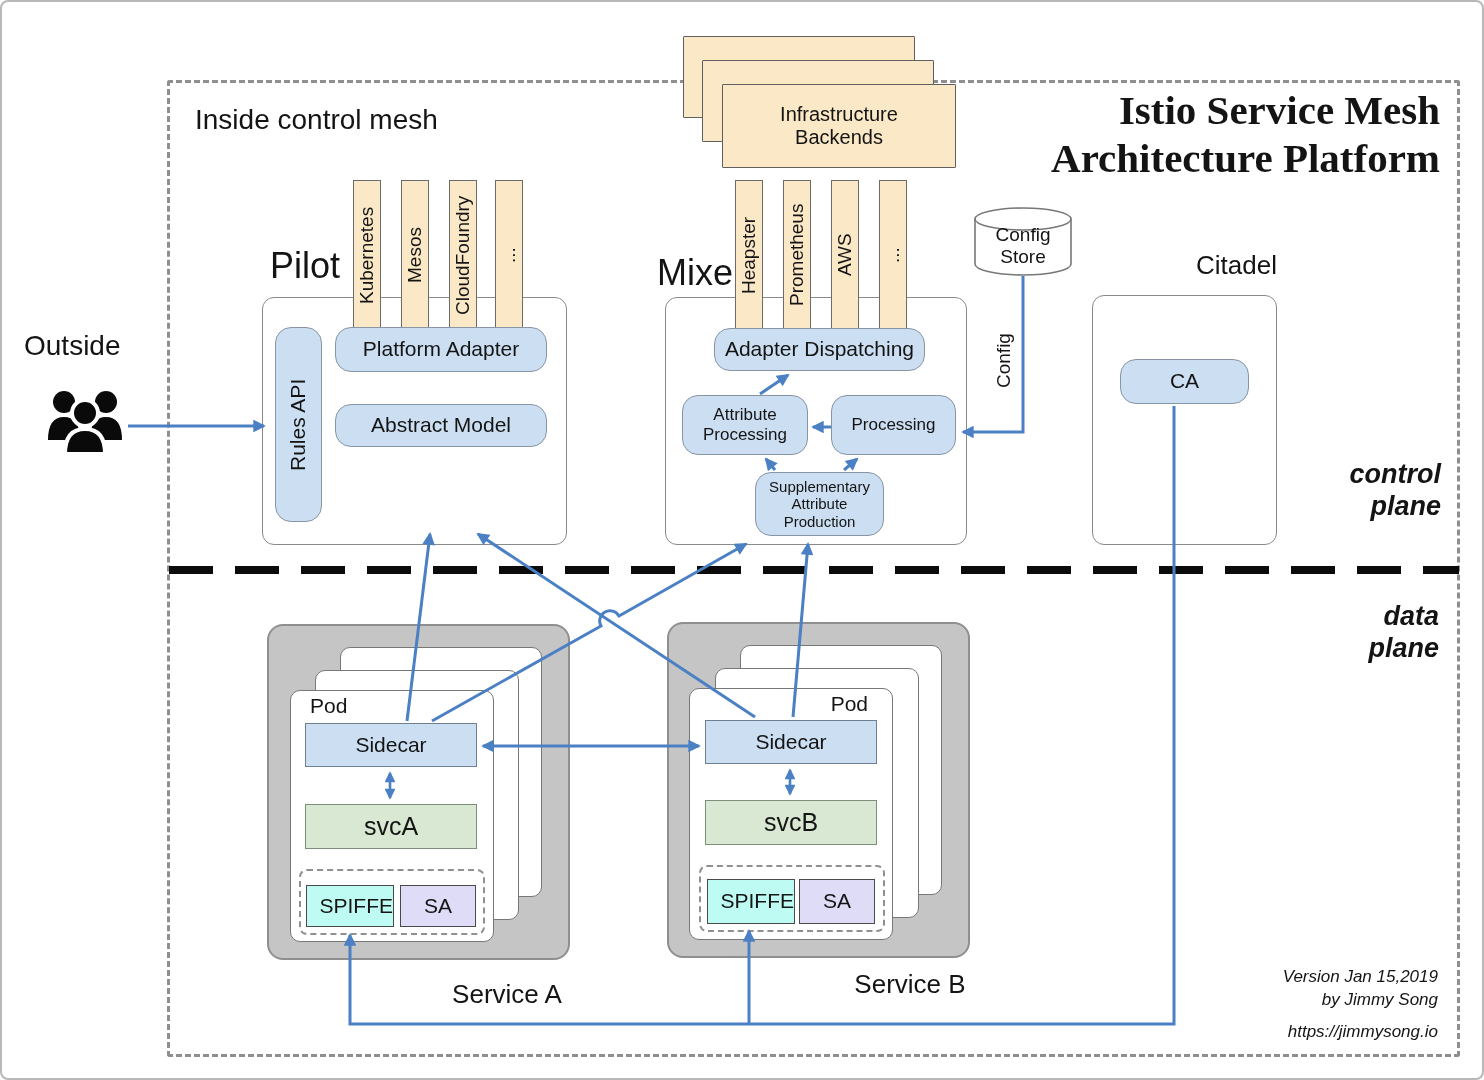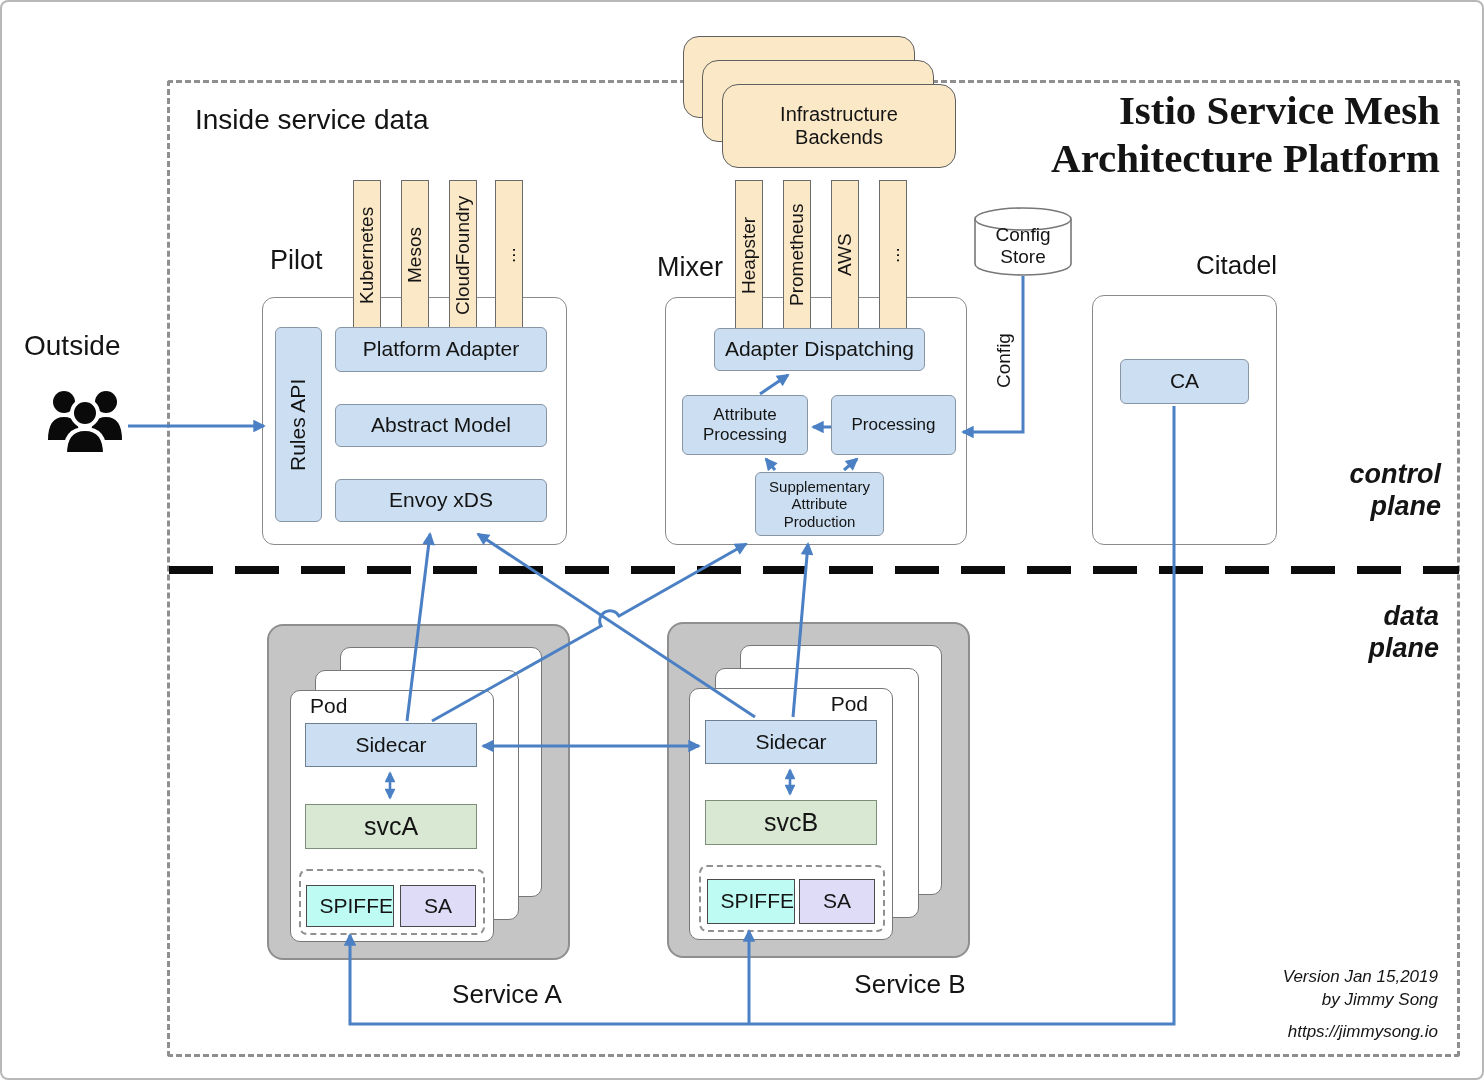--- a/index.html
+++ b/index.html
@@ -7,31 +7,31 @@
     position:relative;width:1484px;height:1080px;box-sizing:border-box;
     background:#fff;border:2px solid #b8b8b8;border-radius:8px;overflow:hidden;
     font-family:"Liberation Sans",sans-serif;color:#141414;
   }
   .abs{position:absolute;box-sizing:border-box;}
   .bx{position:absolute;box-sizing:border-box;display:flex;align-items:center;justify-content:center;text-align:center;line-height:1.15;}
   .vtext{writing-mode:vertical-rl;transform:rotate(180deg);}
   .mesh-border{border:3px dashed #8f8f8f;border-radius:3px;}
   .divider{background:repeating-linear-gradient(90deg,#0b0b0b 0 44px,transparent 44px 66px);}
   .container{background:#fff;border:1.5px solid #8a8a8a;border-radius:12px;}
-  .bluebox{background:var(--box_blue,#CCDFF2);border:1.5px solid #8795a4;border-radius:6px;font-size:21px;}
+  .bluebox{background:var(--box_blue,#CCDFF2);border:1.5px solid #8795a4;border-radius:16px;font-size:21px;}
   .tab{background:var(--tab_yellow,#FAE8C7);border:1px solid #6b6b6b;font-size:19px;}
-  .infracard{background:var(--tab_yellow,#FAE8C7);border:1.5px solid #5f5f5f;border-radius:16px;}
+  .infracard{background:var(--tab_yellow,#FAE8C7);border:1.5px solid #5f5f5f;border-radius:1px;}
   .podgray{background:var(--pod_gray,#C5C5C5);border:2px solid #8f8f8f;border-radius:16px;}
   .podcard{background:#fff;border:1.5px solid #777;border-radius:10px;}
   .sharp-blue{background:var(--box_blue,#CCDFF2);border:1.5px solid #6e7f90;font-size:21px;}
   .sharp-green{background:var(--svc_green,#D9E8D3);border:1.5px solid #7d8f7b;font-size:25px;}
   .idbox{border:2px dashed #909090;border-radius:8px;background:transparent;}
   .spiffe{background:var(--spiffe_cyan,#BDFBF3);border:1.5px solid #4a4a4a;font-size:21px;justify-content:flex-end;}
   .sabox{background:var(--sa_lavender,#DEDCF7);border:1.5px solid #4a4a4a;font-size:21px;}
-  .seclabel{font-size:27px;}
+  .seclabel{font-size:36px;}
   .planelbl{font-style:italic;font-weight:bold;font-size:27px;text-align:right;line-height:1.2;}
   .title{font-family:"Liberation Serif",serif;font-weight:bold;font-size:41px;line-height:1.18;text-align:right;}
   .footer{font-style:italic;font-size:17px;text-align:right;line-height:1.35;}
   svg.overlay{position:absolute;left:0;top:0;z-index:40;pointer-events:none;}
   svg.overlay path, svg.overlay line{stroke:var(--arrow,#4B80C4);stroke-width:3;fill:none;}
   svg.overlay .thin{stroke-width:2.6;}
   #ah path{fill:var(--arrow,#4B80C4);stroke:none;}
 </style>
 </head>
 <body>
@@ -39,21 +39,21 @@
 <div class="canvas">
 
   <div class="abs mesh-border" style="left:165px;top:78px;width:1293px;height:977px;"></div>
 
   <div class="abs divider" style="left:167px;top:564px;width:1290px;height:8px;"></div>
 
   <div class="abs title" style="right:42px;top:84px;">
     <div>Istio Service Mesh</div>
     <div>Architecture Platform</div>
   </div>
-  <div class="abs seclabel" style="left:193px;top:102px;font-size:28px;">Inside service data</div>
+  <div class="abs seclabel" style="left:193px;top:102px;font-size:28px;">Inside control mesh</div>
   <div class="abs seclabel" style="left:22px;top:328px;font-size:28px;">Outside</div>
   <div class="abs planelbl" style="left:1319px;top:456px;width:120px;">control plane</div>
   <div class="abs planelbl" style="left:1317px;top:598px;width:120px;">data plane</div>
 
   <svg class="abs" style="left:42px;top:384px;" width="82" height="72" viewBox="0 0 82 72">
     <g fill="#0a0a0a">
       <circle cx="20" cy="16" r="11"></circle>
       <path d="M4,54 Q4,31 20,31 Q36,31 36,54 Z"></path>
       <circle cx="62" cy="16" r="11"></circle>
       <path d="M46,54 Q46,31 62,31 Q78,31 78,54 Z"></path>
@@ -83,23 +83,20 @@
     <span>...</span>
     </div>
   <div class="bx bluebox vtext" style="left:273px;top:325px;width:47px;height:195px;">
     <span>Rules API</span>
     </div>
   <div class="bx bluebox" style="left:333px;top:325px;width:212px;height:45px;">
     <span>Platform Adapter</span>
     </div>
   <div class="bx bluebox" style="left:333px;top:402px;width:212px;height:43px;">
     <span>Abstract Model</span>
-    </div>
-  <div class="bx bluebox" style="left:333px;top:477px;width:212px;height:43px;">
-    <span>Envoy xDS</span>
     </div>
 
   <div class="abs seclabel" style="left:655px;top:250px;">Mixer</div>
   <div class="abs container" style="left:663px;top:295px;width:302px;height:248px;"></div>
   <div class="bx tab vtext" style="left:733px;top:178px;width:28px;height:150px;">
     <span>Heapster</span>
     </div>
   <div class="bx tab vtext" style="left:781px;top:178px;width:28px;height:150px;">
     <span>Prometheus</span>
     </div>

